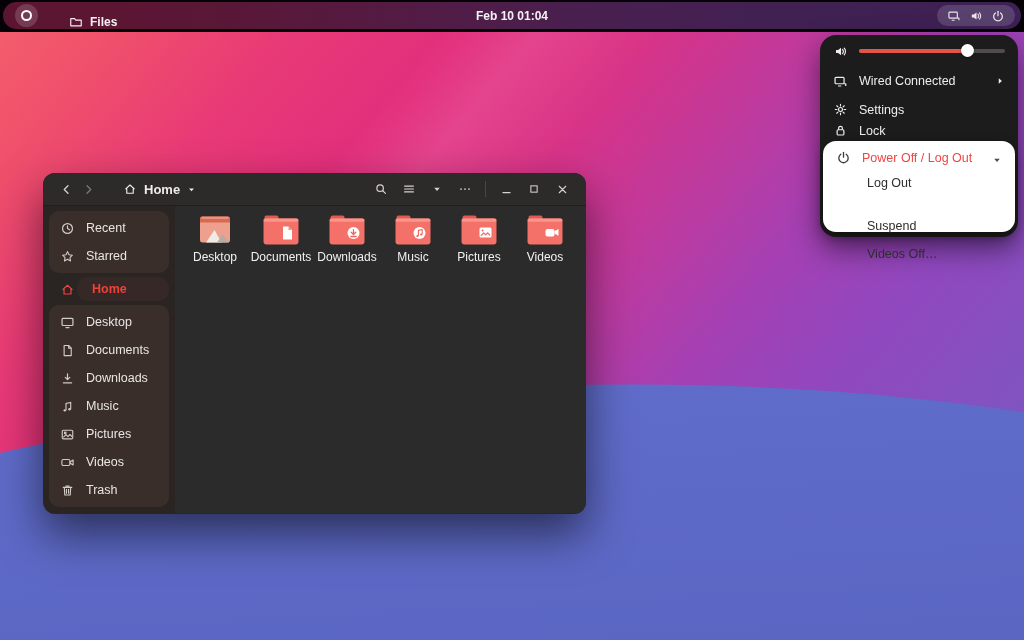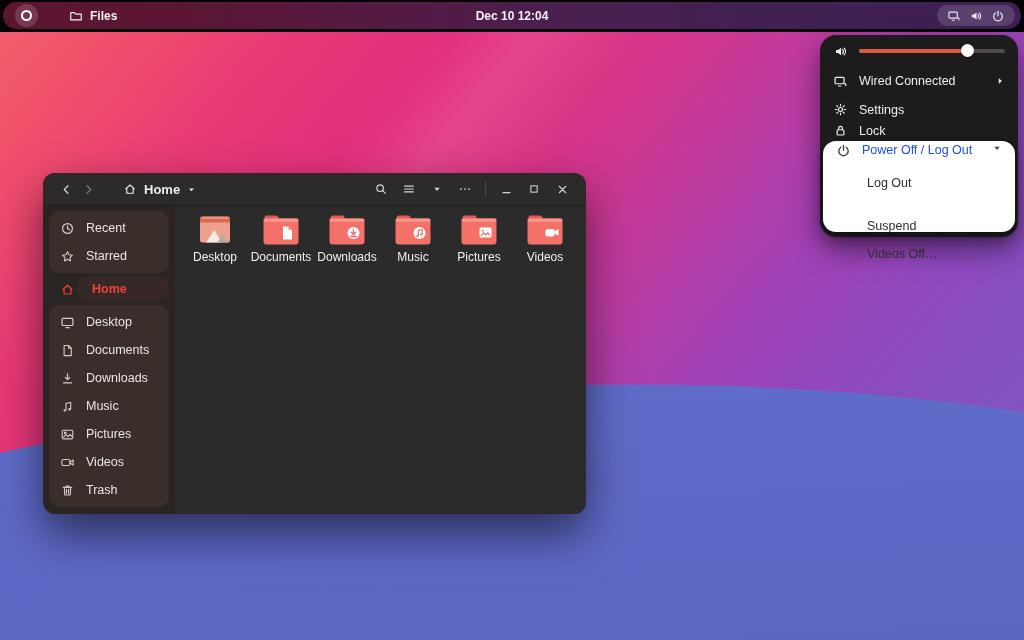--- a/index.html
+++ b/index.html
@@ -18,21 +18,21 @@
     background:linear-gradient(180deg, #5f6cc9 0%, var(--wallpaper-blue,#5b66c3) 30%, #4f5ab6 100%); }
 
   
   .topbar-strip { position:absolute; left:0; top:0; width:1024px; height:32px; background:#050205; }
   .topbar { position:absolute; left:3px; top:2px; right:3px; height:27px; border-radius:14px;
     background:linear-gradient(90deg,#5c1530 0%, #5a1736 20%, #531b44 40%, #482050 58%, #402152 78%, #3d2055 100%);
     display:flex; align-items:center; color:#fff; font-size:12px; }
   .activities { position:absolute; left:12px; top:2px; width:23px; height:23px; border-radius:50%;
     background:rgba(255,255,255,0.16); display:flex; align-items:center; justify-content:center; cursor:pointer; }
   .activities .ring { width:11px; height:11px; border:2.5px solid #fff; border-radius:50%; }
-  .app-indicator { position:absolute; left:66px; top:0; height:27px; display:flex; align-items:center; gap:7px;
+  .app-indicator { position:absolute; left:66px; top:0; height:27px; display:flex; align-items:flex-end; gap:7px;
     font-weight:700; font-size:12px; color:#f6f1f1; cursor:pointer; }
   .clock { position:absolute; left:0; right:0; top:0; height:27px; display:flex; align-items:center;
     justify-content:center; font-weight:700; font-size:12px; color:#f6f1f4; pointer-events:none; }
   .clock span { pointer-events:auto; cursor:pointer; }
   .tray { position:absolute; right:6px; top:3px; height:21px; border-radius:11px; padding:0 10px;
     background:rgba(255,255,255,0.15); display:flex; align-items:center; gap:8px; color:#ece5ee; cursor:pointer; }
 
   
   .ic { display:inline-block; vertical-align:middle; flex:none; }
   .ic svg { display:block; }
@@ -46,21 +46,21 @@
     background:var(--slider-fill,#e2564a); }
   .qs-slider .knob { position:absolute; top:-5px; width:13px; height:13px; border-radius:50%; background:#fff;
     box-shadow:0 1px 2px rgba(0,0,0,0.5); }
   .qs-row { display:flex; align-items:center; gap:11px; margin:0 6px; padding:0 7px; border-radius:8px; cursor:pointer; }
   .qs-row .lbl { flex:1; }
   .qs-wired { height:24px; margin-top:6px; }
   .qs-settings { height:21px; margin-top:6px; }
   .qs-lock { height:21px; }
   .qs-subpanel { position:absolute; left:3px; right:3px; top:106px; bottom:5px; border-radius:13px;
     background:var(--submenu-bg,#fff); color:#2d2d2d; box-shadow:0 4px 12px rgba(0,0,0,0.45); padding-top:2px; }
-  .qs-subheader { display:flex; align-items:flex-start; gap:11px; height:22px; padding:0 13px; cursor:pointer; color:#1d4ed8; }
+  .qs-subheader { display:flex; align-items:flex-end; gap:11px; height:22px; padding:0 13px; cursor:pointer; color:#ef4444; }
   .qs-subheader .lbl { flex:1; font-size:12.5px; }
   .qs-subitem { height:20px; line-height:20px; padding-left:40px; font-size:12.5px; cursor:pointer; border-radius:6px; margin:8px 4px; }
   .qs-subgap { height:7px; }
 
   
   .fwindow { position:absolute; left:43px; top:173px; width:543px; height:341px; border-radius:12px;
     overflow:hidden; background:var(--window-base,#2a2423); box-shadow:0 20px 46px rgba(0,0,0,0.55); }
   .fw-titlebar { height:33px; background:var(--titlebar-bg,#2d2b2a); display:flex; align-items:center;
     padding:0 12px; color:#d6d2cf; border-bottom:1px solid rgba(0,0,0,0.28); }
   .nav-btn { width:22px; height:22px; display:flex; align-items:center; justify-content:center;
@@ -109,21 +109,21 @@
   </div>
   <div class="app-indicator">
     <span class="ic">
       <svg width="14" height="14" viewBox="0 0 16 16" fill="none" stroke="currentColor" stroke-width="1.3" stroke-linejoin="round">
         <path d="M2 4.2 h4.3 l1.5 1.6 H14 V12.4 H2 z"></path>
       </svg>
     </span>
     <span>Files</span>
   </div>
   <div class="clock">
-    <span>Dec 10 12:04</span>
+    <span>Feb 10 01:04</span>
   </div>
   <div class="tray">
     <span class="ic">
       <svg width="14" height="14" viewBox="0 0 16 16" fill="none" stroke="currentColor" stroke-width="1.3" stroke-linejoin="round">
         <rect x="2.2" y="3.6" width="9.6" height="6.8" rx="1"></rect>
         <path d="M5.4 12.8 h3.4 M11.8 10.4 h1.8 v2.4"></path>
       </svg>
     </span>
     <span class="ic">
       <svg width="14" height="14" viewBox="0 0 16 16">

